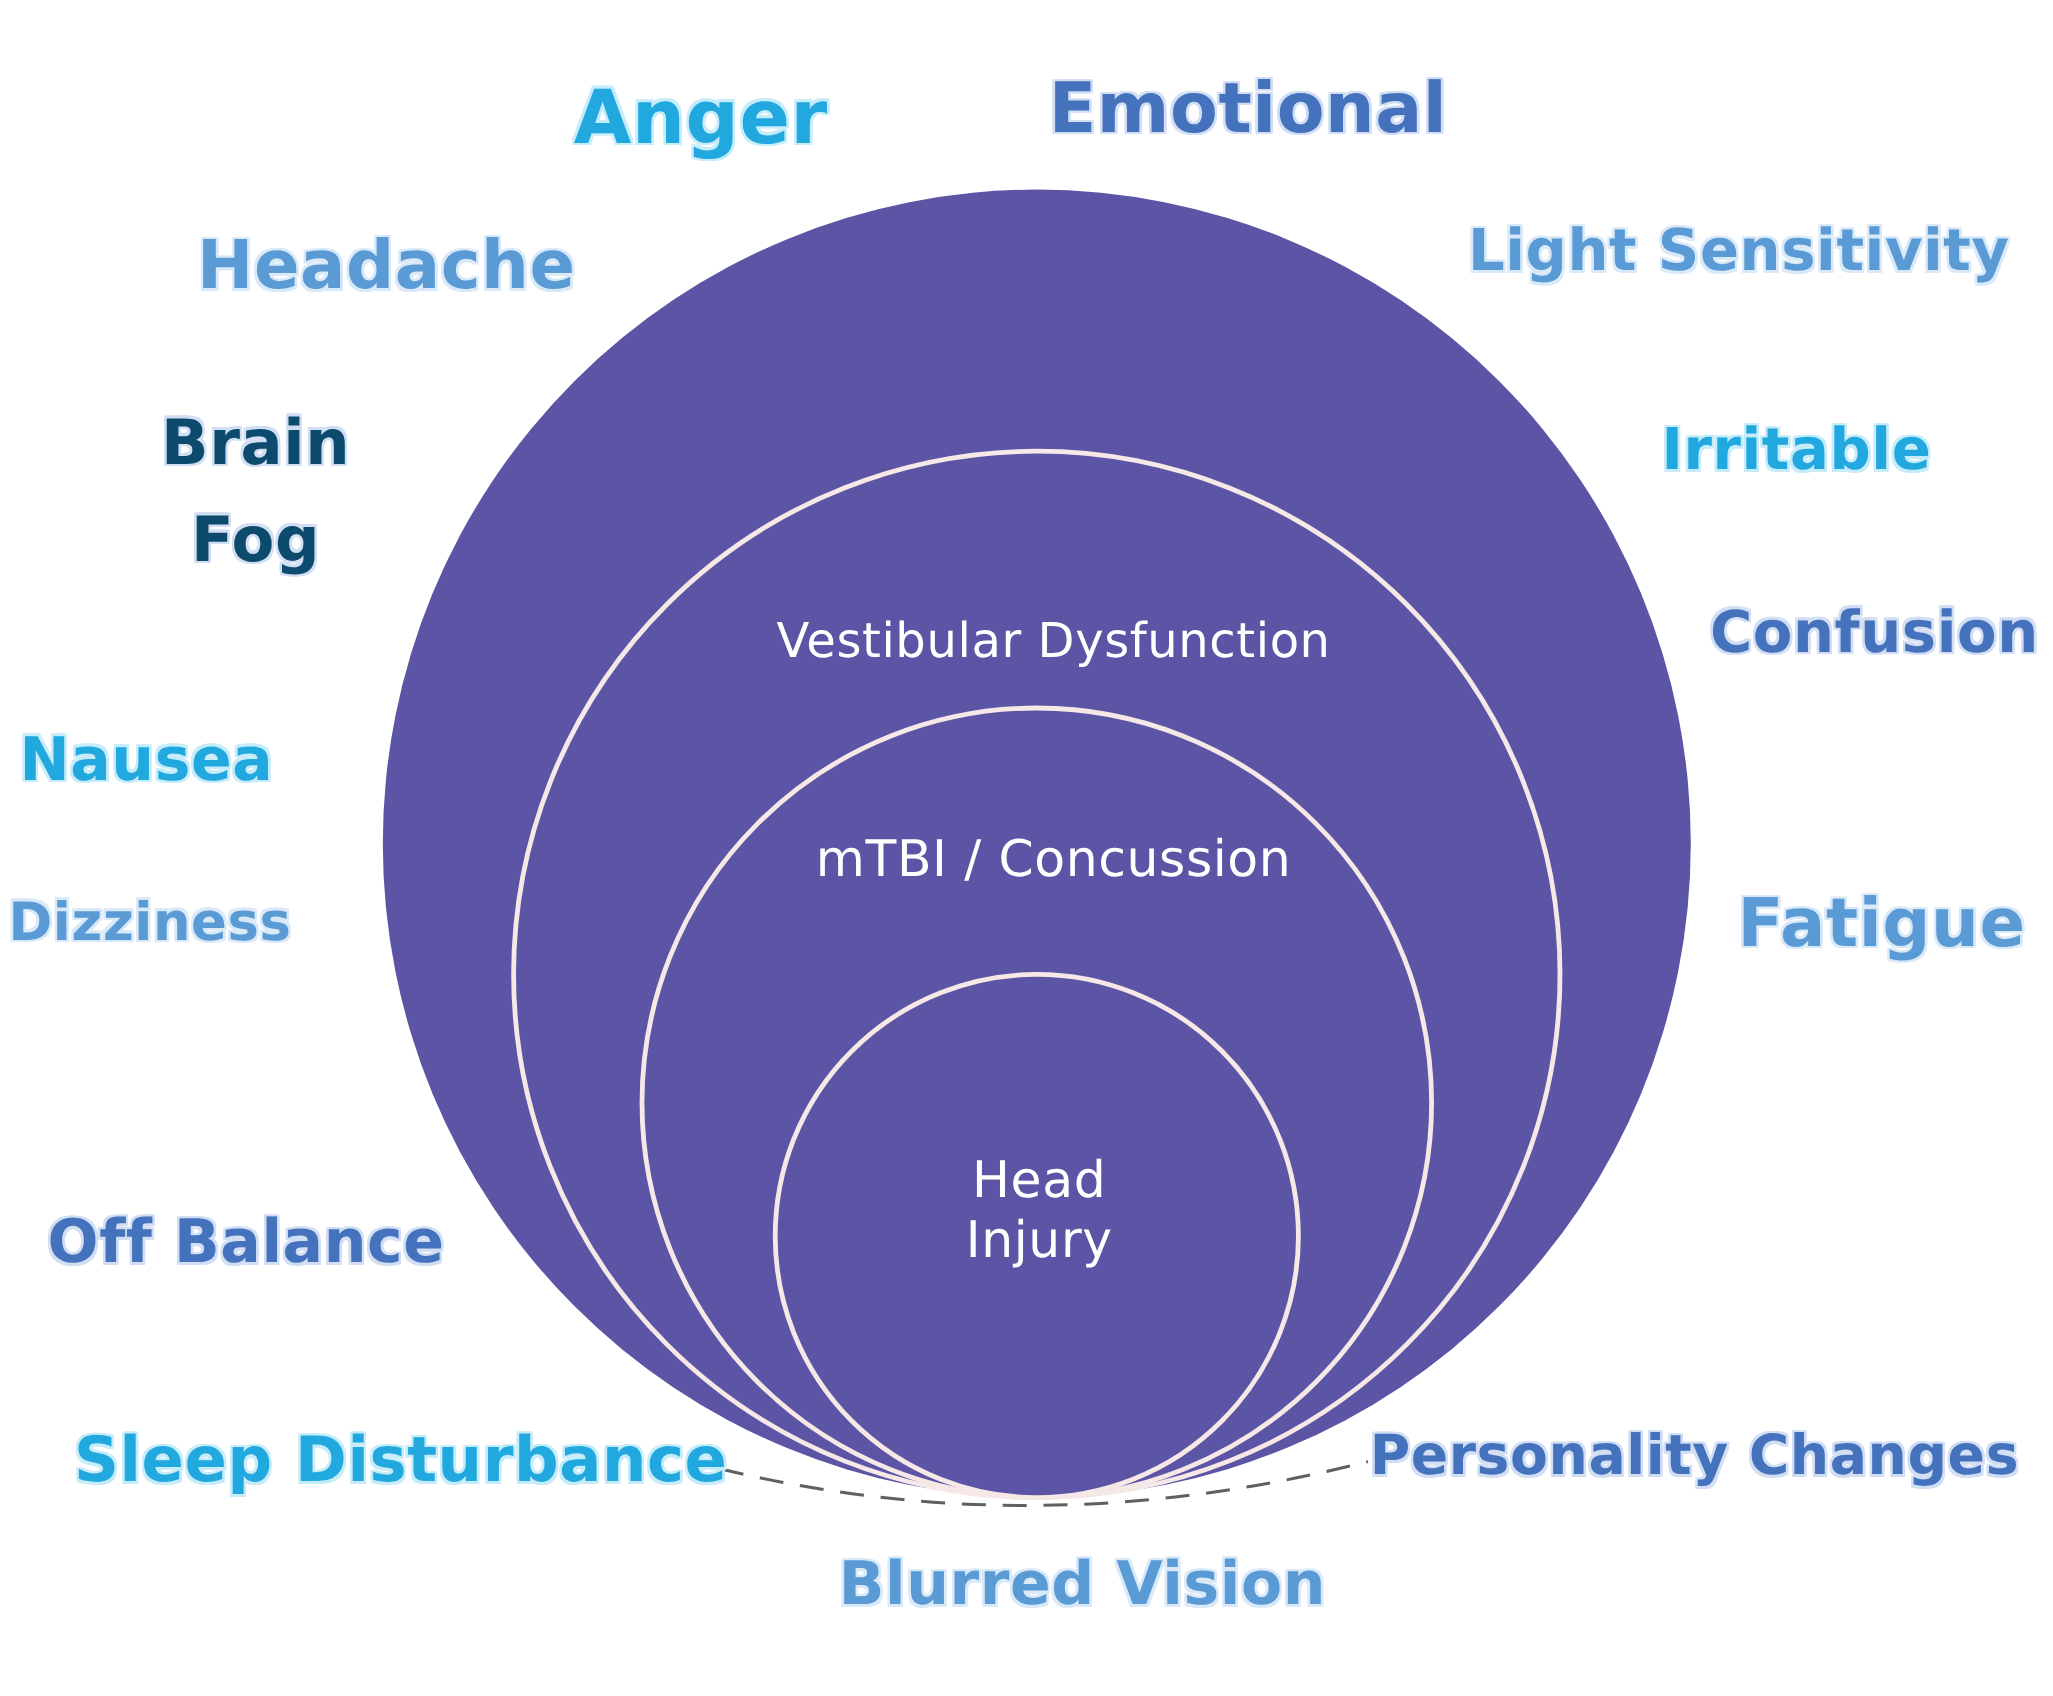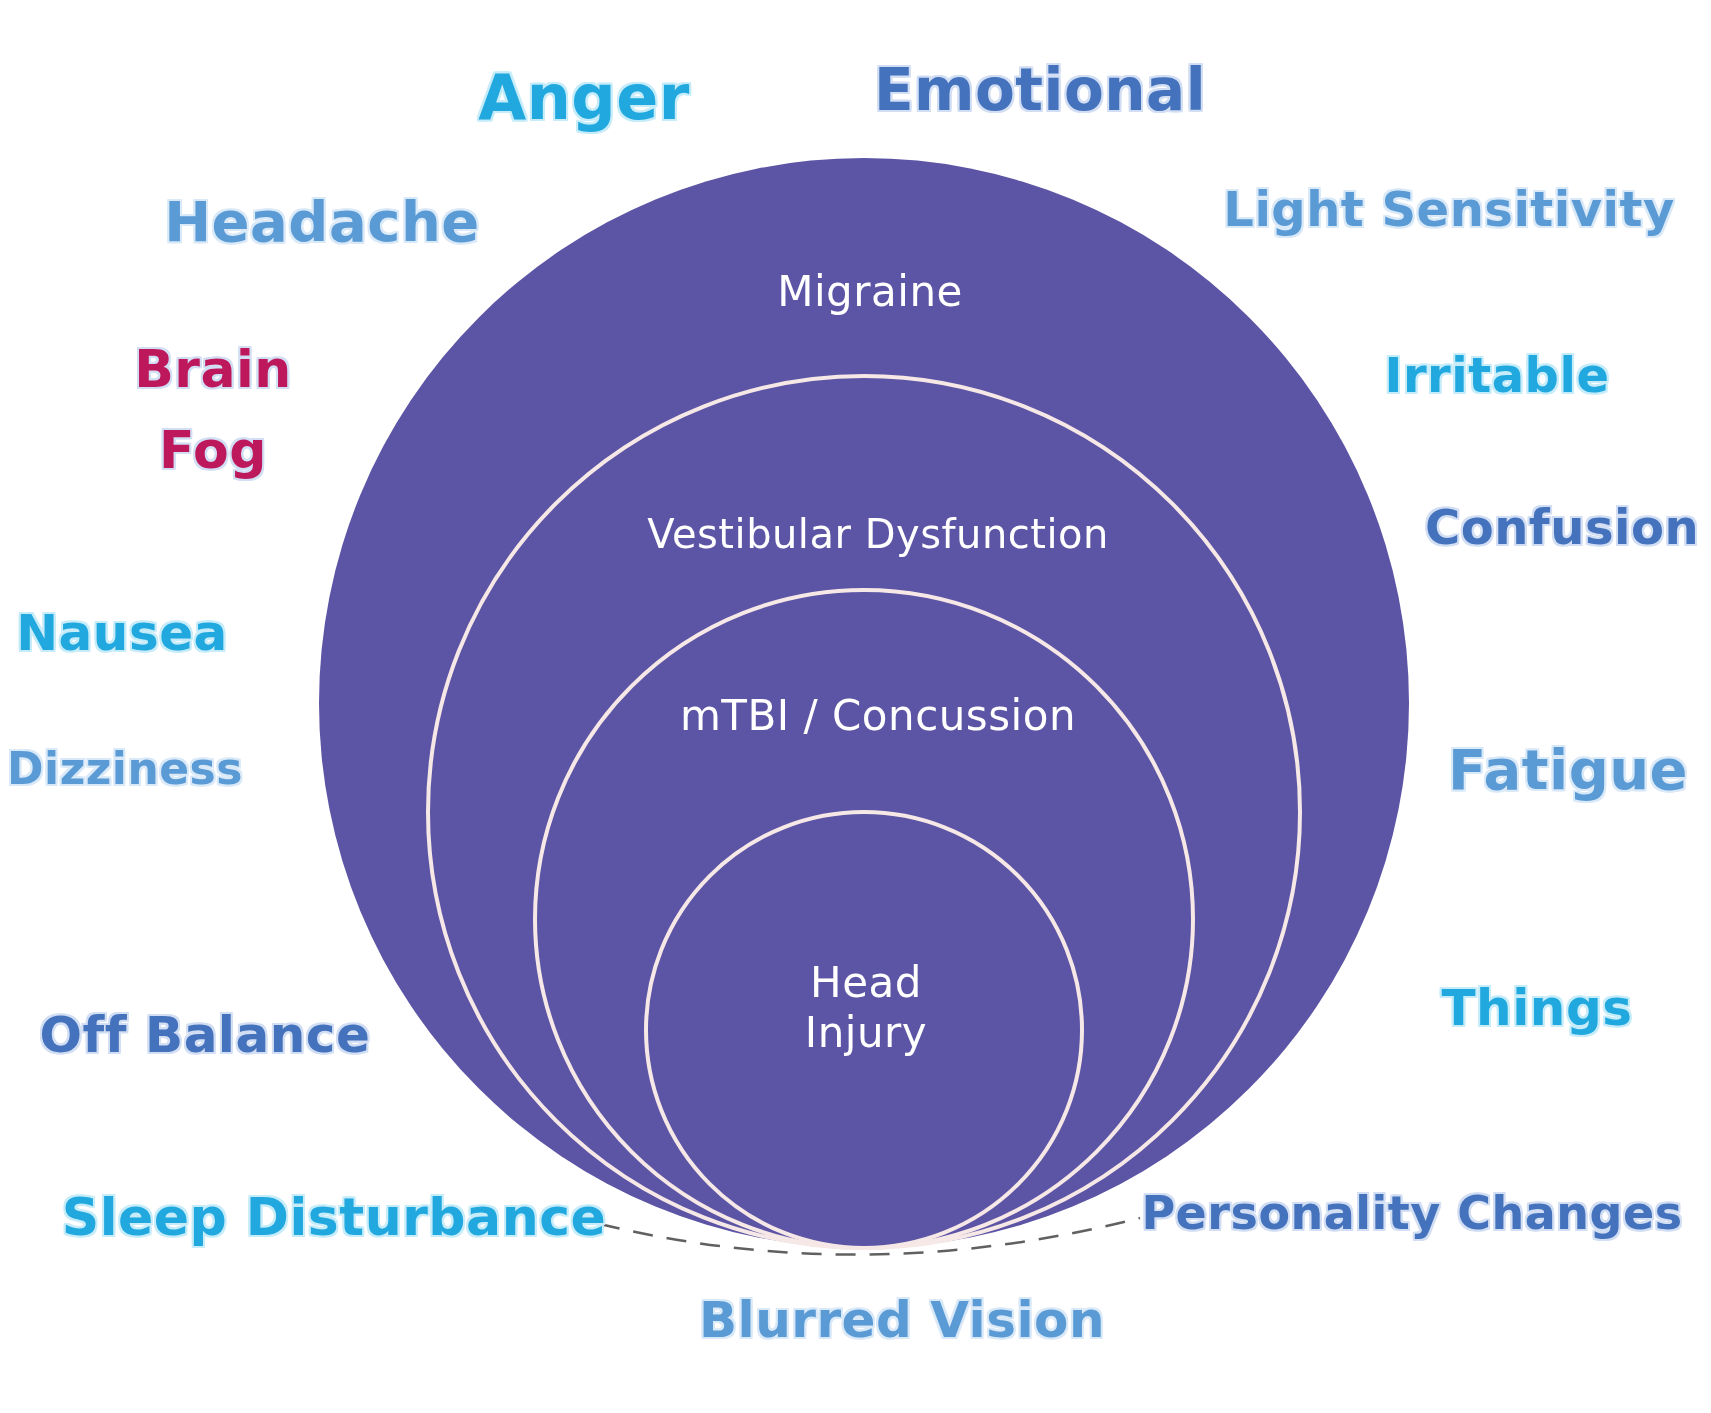--- a/index.html
+++ b/index.html
@@ -48,21 +48,20 @@
     <g>
         <circle cx="864" cy="703" r="545" fill="#5C54A4" stroke="none" stroke-width="4"></circle>
         <circle cx="864" cy="812" r="436" fill="#5C54A4" stroke="#F6E8E6" stroke-width="4"></circle>
         <circle cx="864" cy="919" r="329" fill="#5C54A4" stroke="#F6E8E6" stroke-width="4"></circle>
         <circle cx="864" cy="1030" r="218" fill="#5C54A4" stroke="#F6E8E6" stroke-width="4"></circle>
       </g>
     <path fill="none" stroke-width="2.5" opacity="0.75" d="M 600 1224 Q 864 1288 1140 1218" stroke-dasharray="20 14" stroke="#2B2B2B"></path>
   </svg>
   <div>
       <div class="label circle-title" style="left: 870px; top: 292px; font-size: 42px; color: rgb(255, 255, 255);">
-        <div>Migraine</div>
       </div>
       <div class="label circle-title" style="left: 878px; top: 516px; font-size: 40px; color: rgb(255, 255, 255); margin-top: 19px;">
         <div>Vestibular Dysfunction</div>
       </div>
       <div class="label circle-title" style="left: 878px; top: 716px; font-size: 42px; color: rgb(255, 255, 255);">
         <div>mTBI / Concussion</div>
       </div>
       <div class="label circle-title" style="left: 866px; top: 1008px; font-size: 42px; color: rgb(255, 255, 255);">
         <div>Head</div>
         <div>Injury</div>
@@ -72,41 +71,40 @@
       </div>
       <div class="label symptom" style="left: 1040px; top: 90px; font-size: 58px; color: rgb(68, 114, 188); --halo: #D2DEF3;">
         <div>Emotional</div>
       </div>
       <div class="label symptom" style="left: 322px; top: 222px; font-size: 56px; color: rgb(91, 155, 213); --halo: #D9E9F8;">
         <div>Headache</div>
       </div>
       <div class="label symptom" style="left: 1449px; top: 210px; font-size: 48px; color: rgb(91, 155, 213); --halo: #D9E9F8;">
         <div>Light Sensitivity</div>
       </div>
-      <div class="label symptom" style="left: 213px; top: 410px; font-size: 52px; color: #be185d; --halo: #D2DEF3; line-height: 1.55;">
+      <div class="label symptom" style="left: 213px; top: 410px; font-size: 52px; color: #0c4a6e; --halo: #D2DEF3; line-height: 1.55;">
         <div>Brain</div>
         <div>Fog</div>
       </div>
       <div class="label symptom" style="left: 1497px; top: 376px; font-size: 48px; color: rgb(33, 168, 223); text-align: right; --halo: #C6ECFA;">
         <div>Irritable</div>
       </div>
       <div class="label symptom" style="left: 1562px; top: 528px; font-size: 48px; color: rgb(68, 114, 188); --halo: #D2DEF3;">
         <div>Confusion</div>
       </div>
       <div class="label symptom" style="left: 122px; top: 633px; font-size: 50px; color: rgb(33, 168, 223); --halo: #C6ECFA;">
         <div>Nausea</div>
       </div>
       <div class="label symptom" style="left: 125px; top: 769px; font-size: 44px; color: rgb(91, 155, 213); --halo: #D9E9F8;">
         <div>Dizziness</div>
       </div>
       <div class="label symptom" style="left: 1568px; top: 770px; font-size: 56px; color: rgb(91, 155, 213); --halo: #D9E9F8;">
         <div>Fatigue</div>
       </div>
       <div class="label symptom" style="left: 1537px; top: 1008px; font-size: 50px; color: rgb(33, 168, 223); --halo: #C6ECFA; line-height: 1.38;">
-        <div>Things</div>
       </div>
       <div class="label symptom" style="left: 205px; top: 1035px; font-size: 50px; color: rgb(68, 114, 188); --halo: #D2DEF3;">
         <div>Off Balance</div>
       </div>
       <div class="label symptom" style="left: 322px; top: 1218px; font-size: 52px; color: rgb(33, 168, 223); margin-left: 12px; --halo: #C6ECFA;">
         <div>Sleep Disturbance</div>
       </div>
       <div class="label symptom" style="left: 1412px; top: 1213px; font-size: 46px; color: rgb(68, 114, 188); --halo: #D2DEF3;">
         <div>Personality Changes</div>
       </div>

